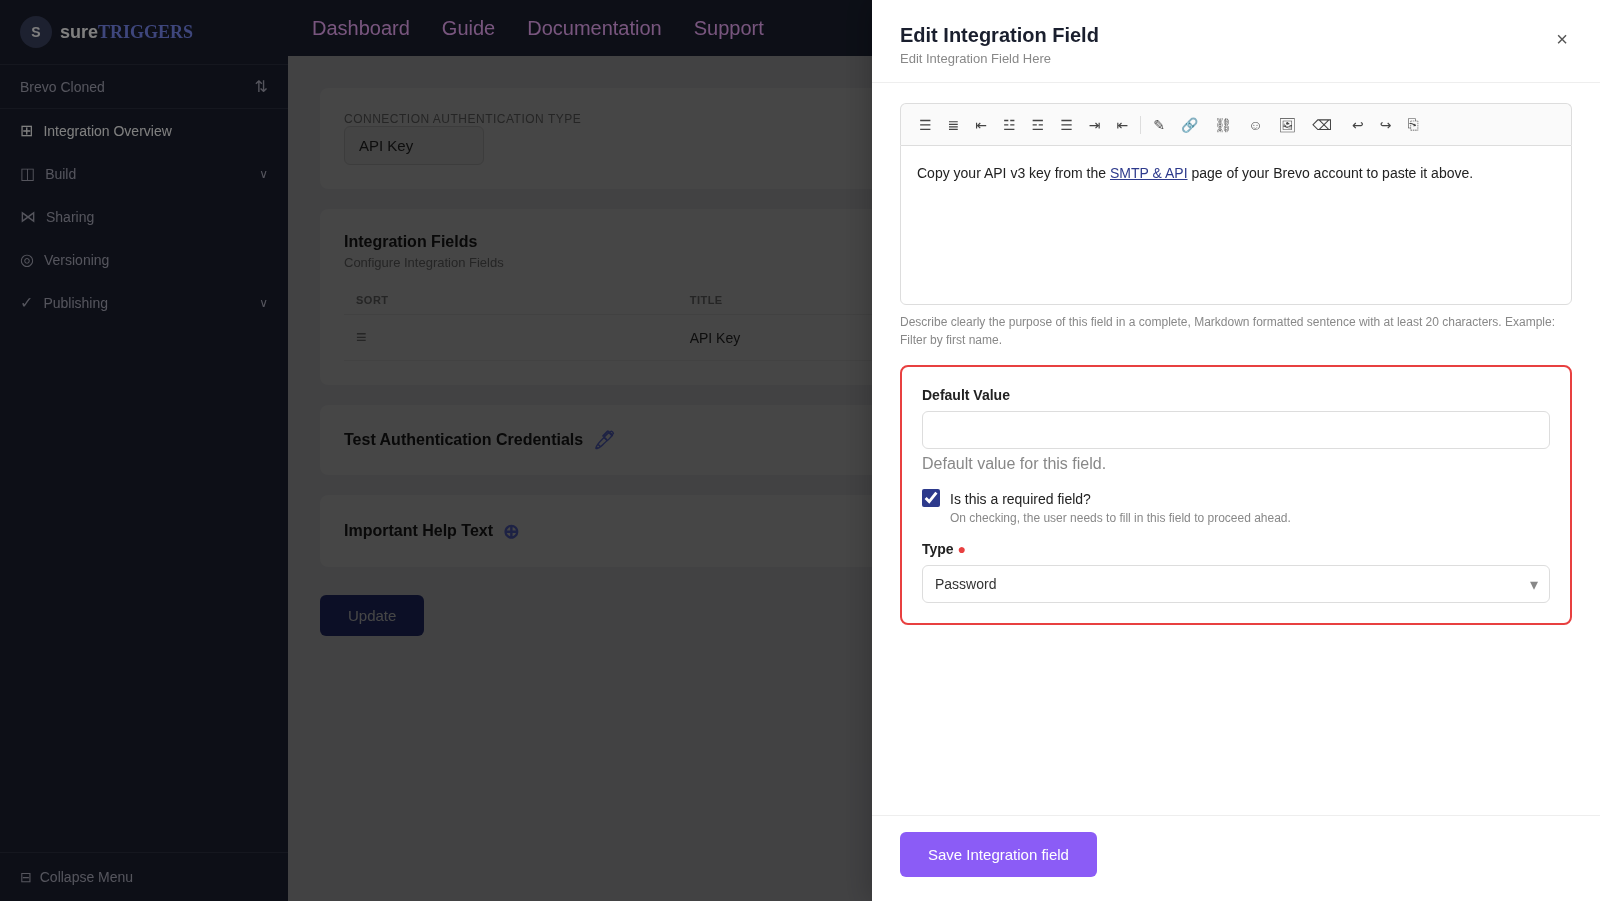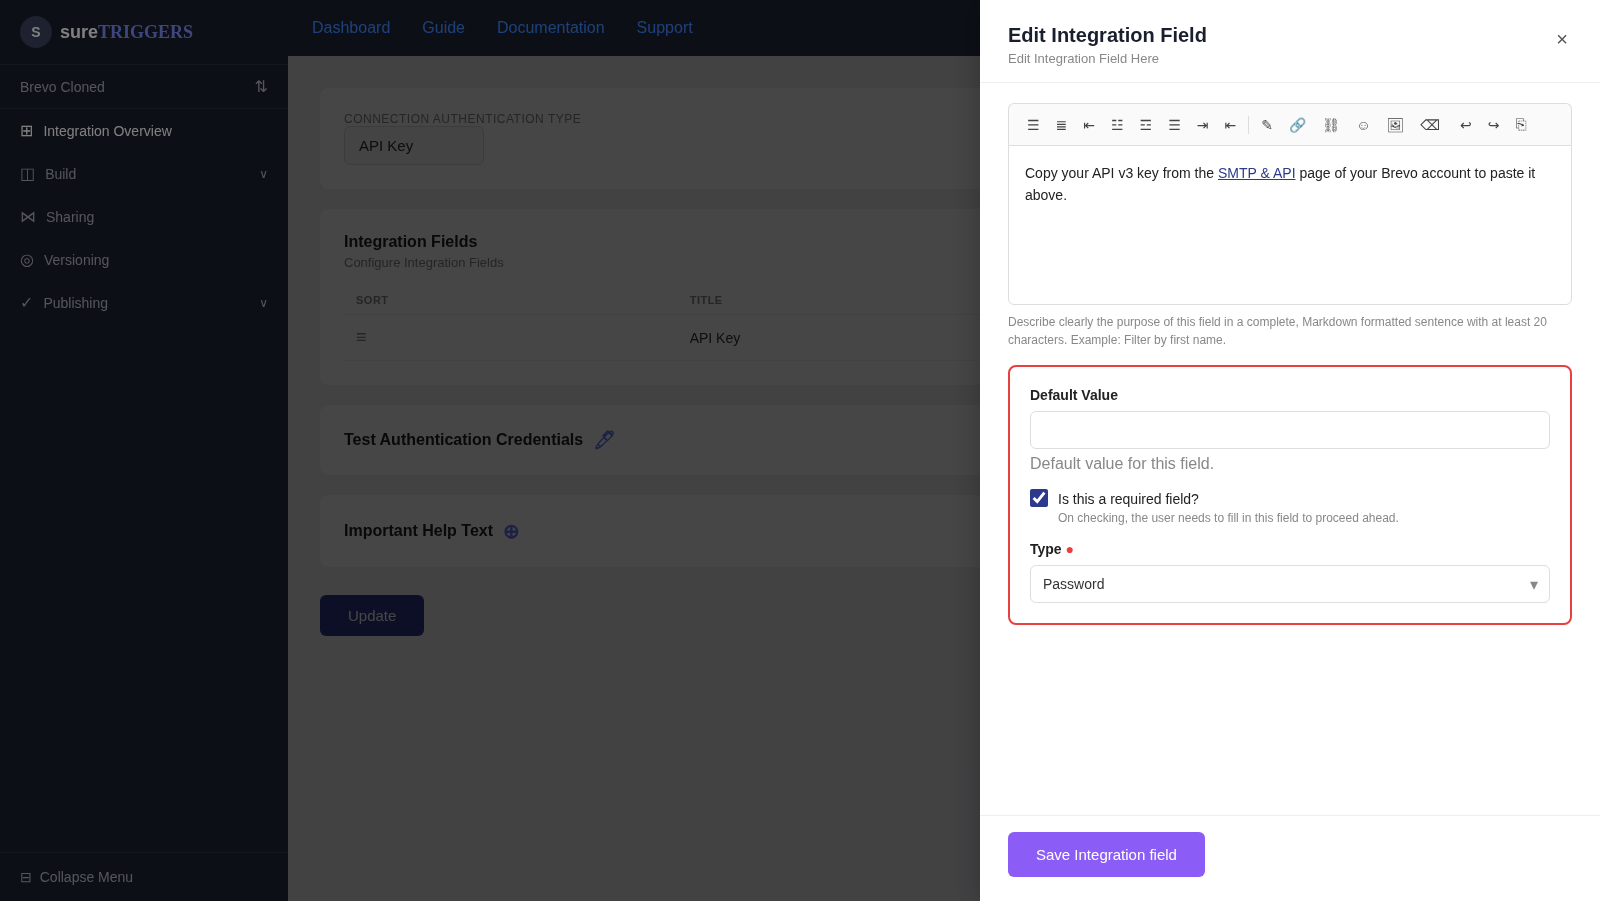--- a/index.html
+++ b/index.html
@@ -71,22 +71,22 @@
     .top-nav {
       background: #1a1f2e;
       display: flex;
       align-items: center;
       padding: 0 24px;
       height: 56px;
       gap: 32px;
       flex-shrink: 0;
     }
     .top-nav-item {
-      color: #3b82f6;
-      font-size: 16px;
+      color: #f0abfc;
+      font-size: 20px;
       cursor: pointer;
       padding: 8px 0;
     }
 
     
     .page-content {
       flex: 1;
       padding: 32px;
       overflow-y: auto;
       position: relative;
@@ -137,21 +137,21 @@
       position: fixed;
       inset: 0;
       background: rgba(0,0,0,0.5);
       display: flex;
       align-items: stretch;
       justify-content: flex-end;
       z-index: 100;
     }
     .modal {
       background: white;
-      width: 620px;
+      width: 728px;
       height: 100%;
       overflow-y: auto;
       box-shadow: -4px 0 24px rgba(0,0,0,0.2);
       display: flex;
       flex-direction: column;
     }
     .modal-header {
       display: flex;
       align-items: flex-start;
       justify-content: space-between;

